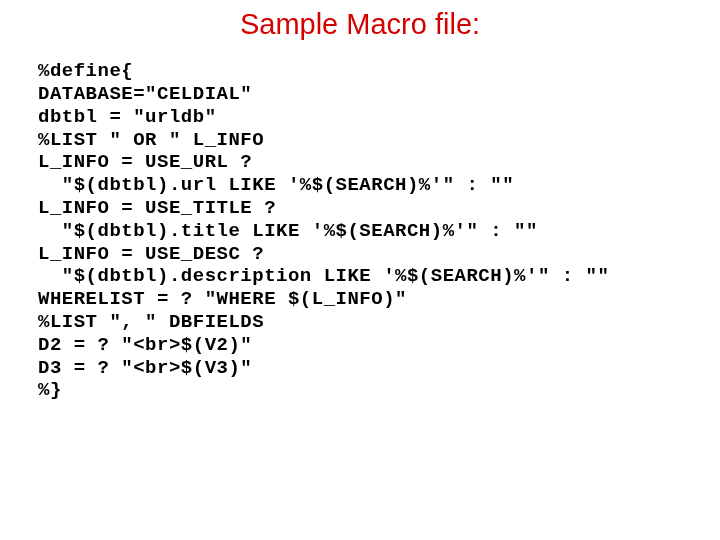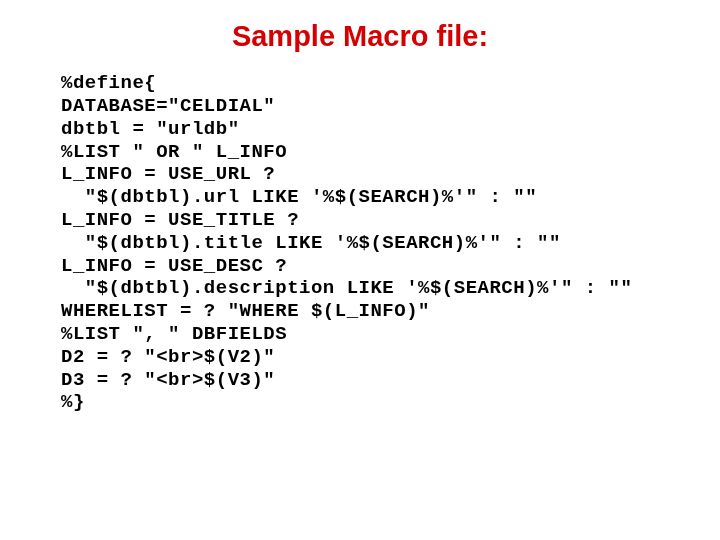--- a/index.html
+++ b/index.html
@@ -6,36 +6,35 @@
     body {
       width: 720px;
       height: 540px;
       background: #ffffff;
       overflow: hidden;
       position: relative;
     }
     .title {
       font-family: "Comic Sans MS", cursive, sans-serif;
       font-size: 29px;
-      font-weight: bold;
+      font-weight: normal;
       color: #d60000;
       text-align: center;
-      padding-top: 18px;
+      padding-top: 6px;
       line-height: 1.25;
     }
     .code-block {
       font-family: "Courier New", monospace;
       font-size: 19px;
       font-weight: bold;
       color: #000;
       white-space: pre;
       padding: 18px 0 0 38px;
       line-height: 1.2;
       letter-spacing: 0.5px;
-      margin-left: 23px;
       
     }
   </style>
 </head>
 <body>
 
 <div class="title">
   <div>Sample Macro file:</div>
 </div>
 

